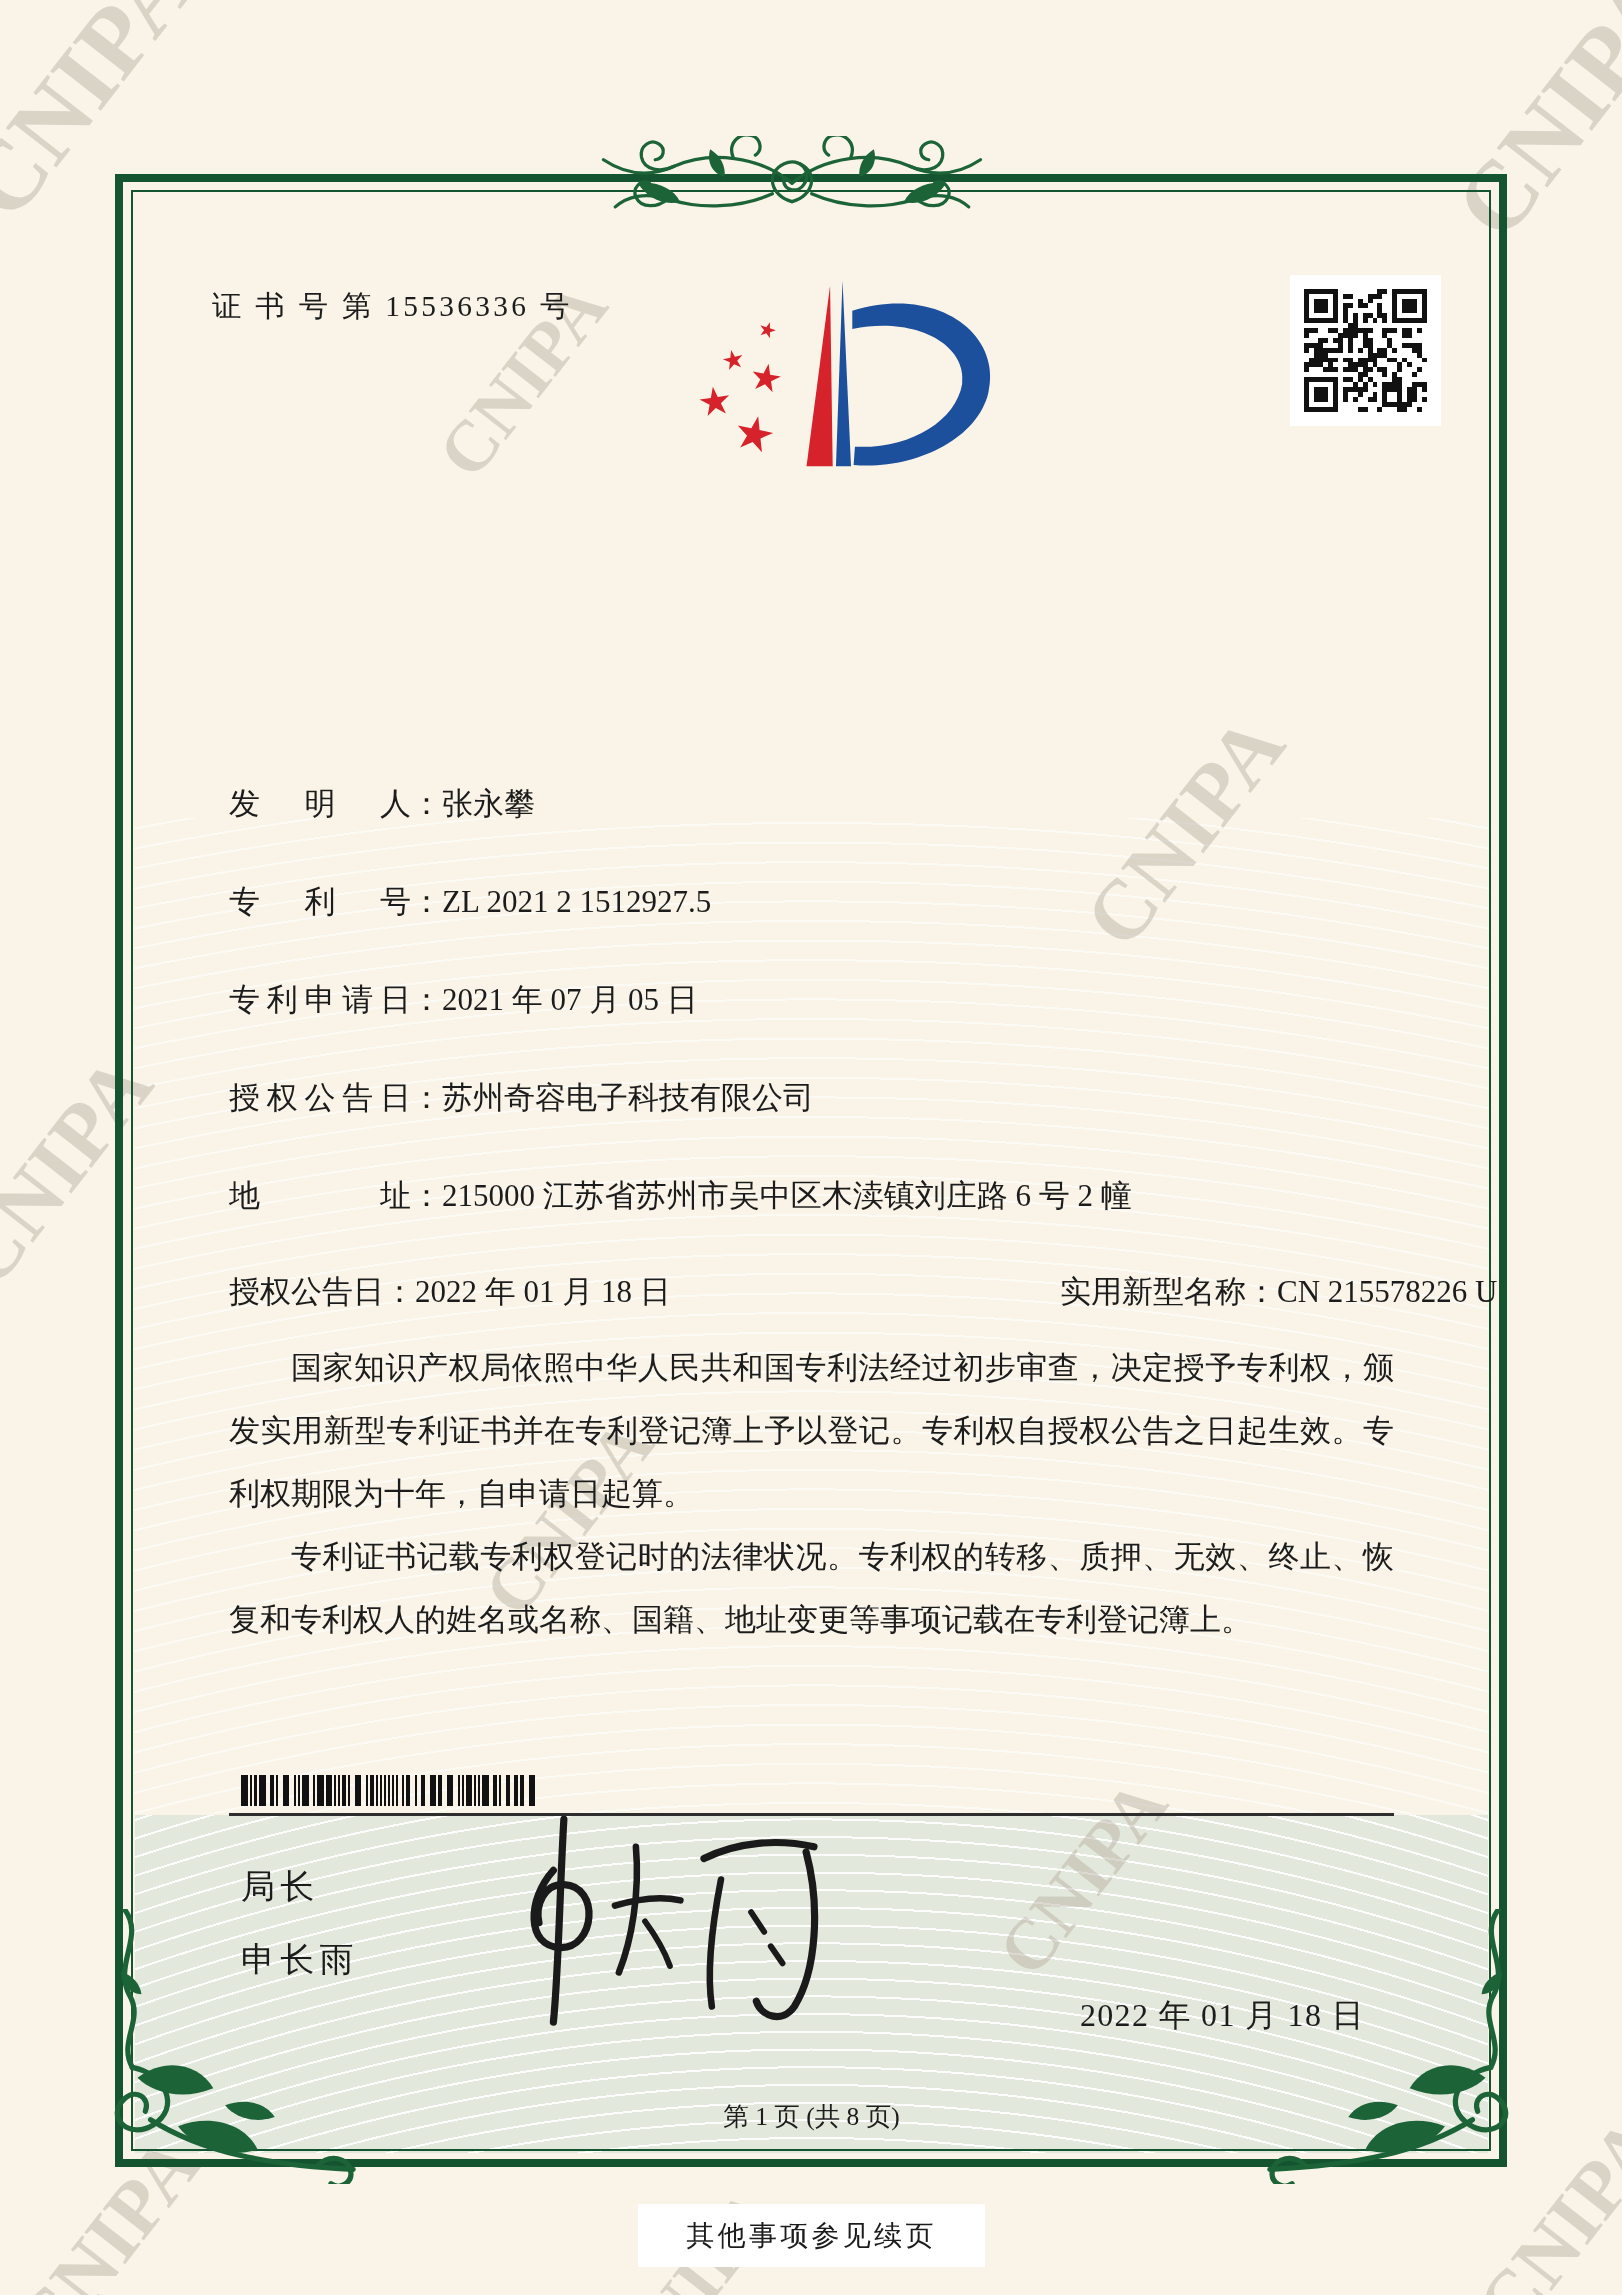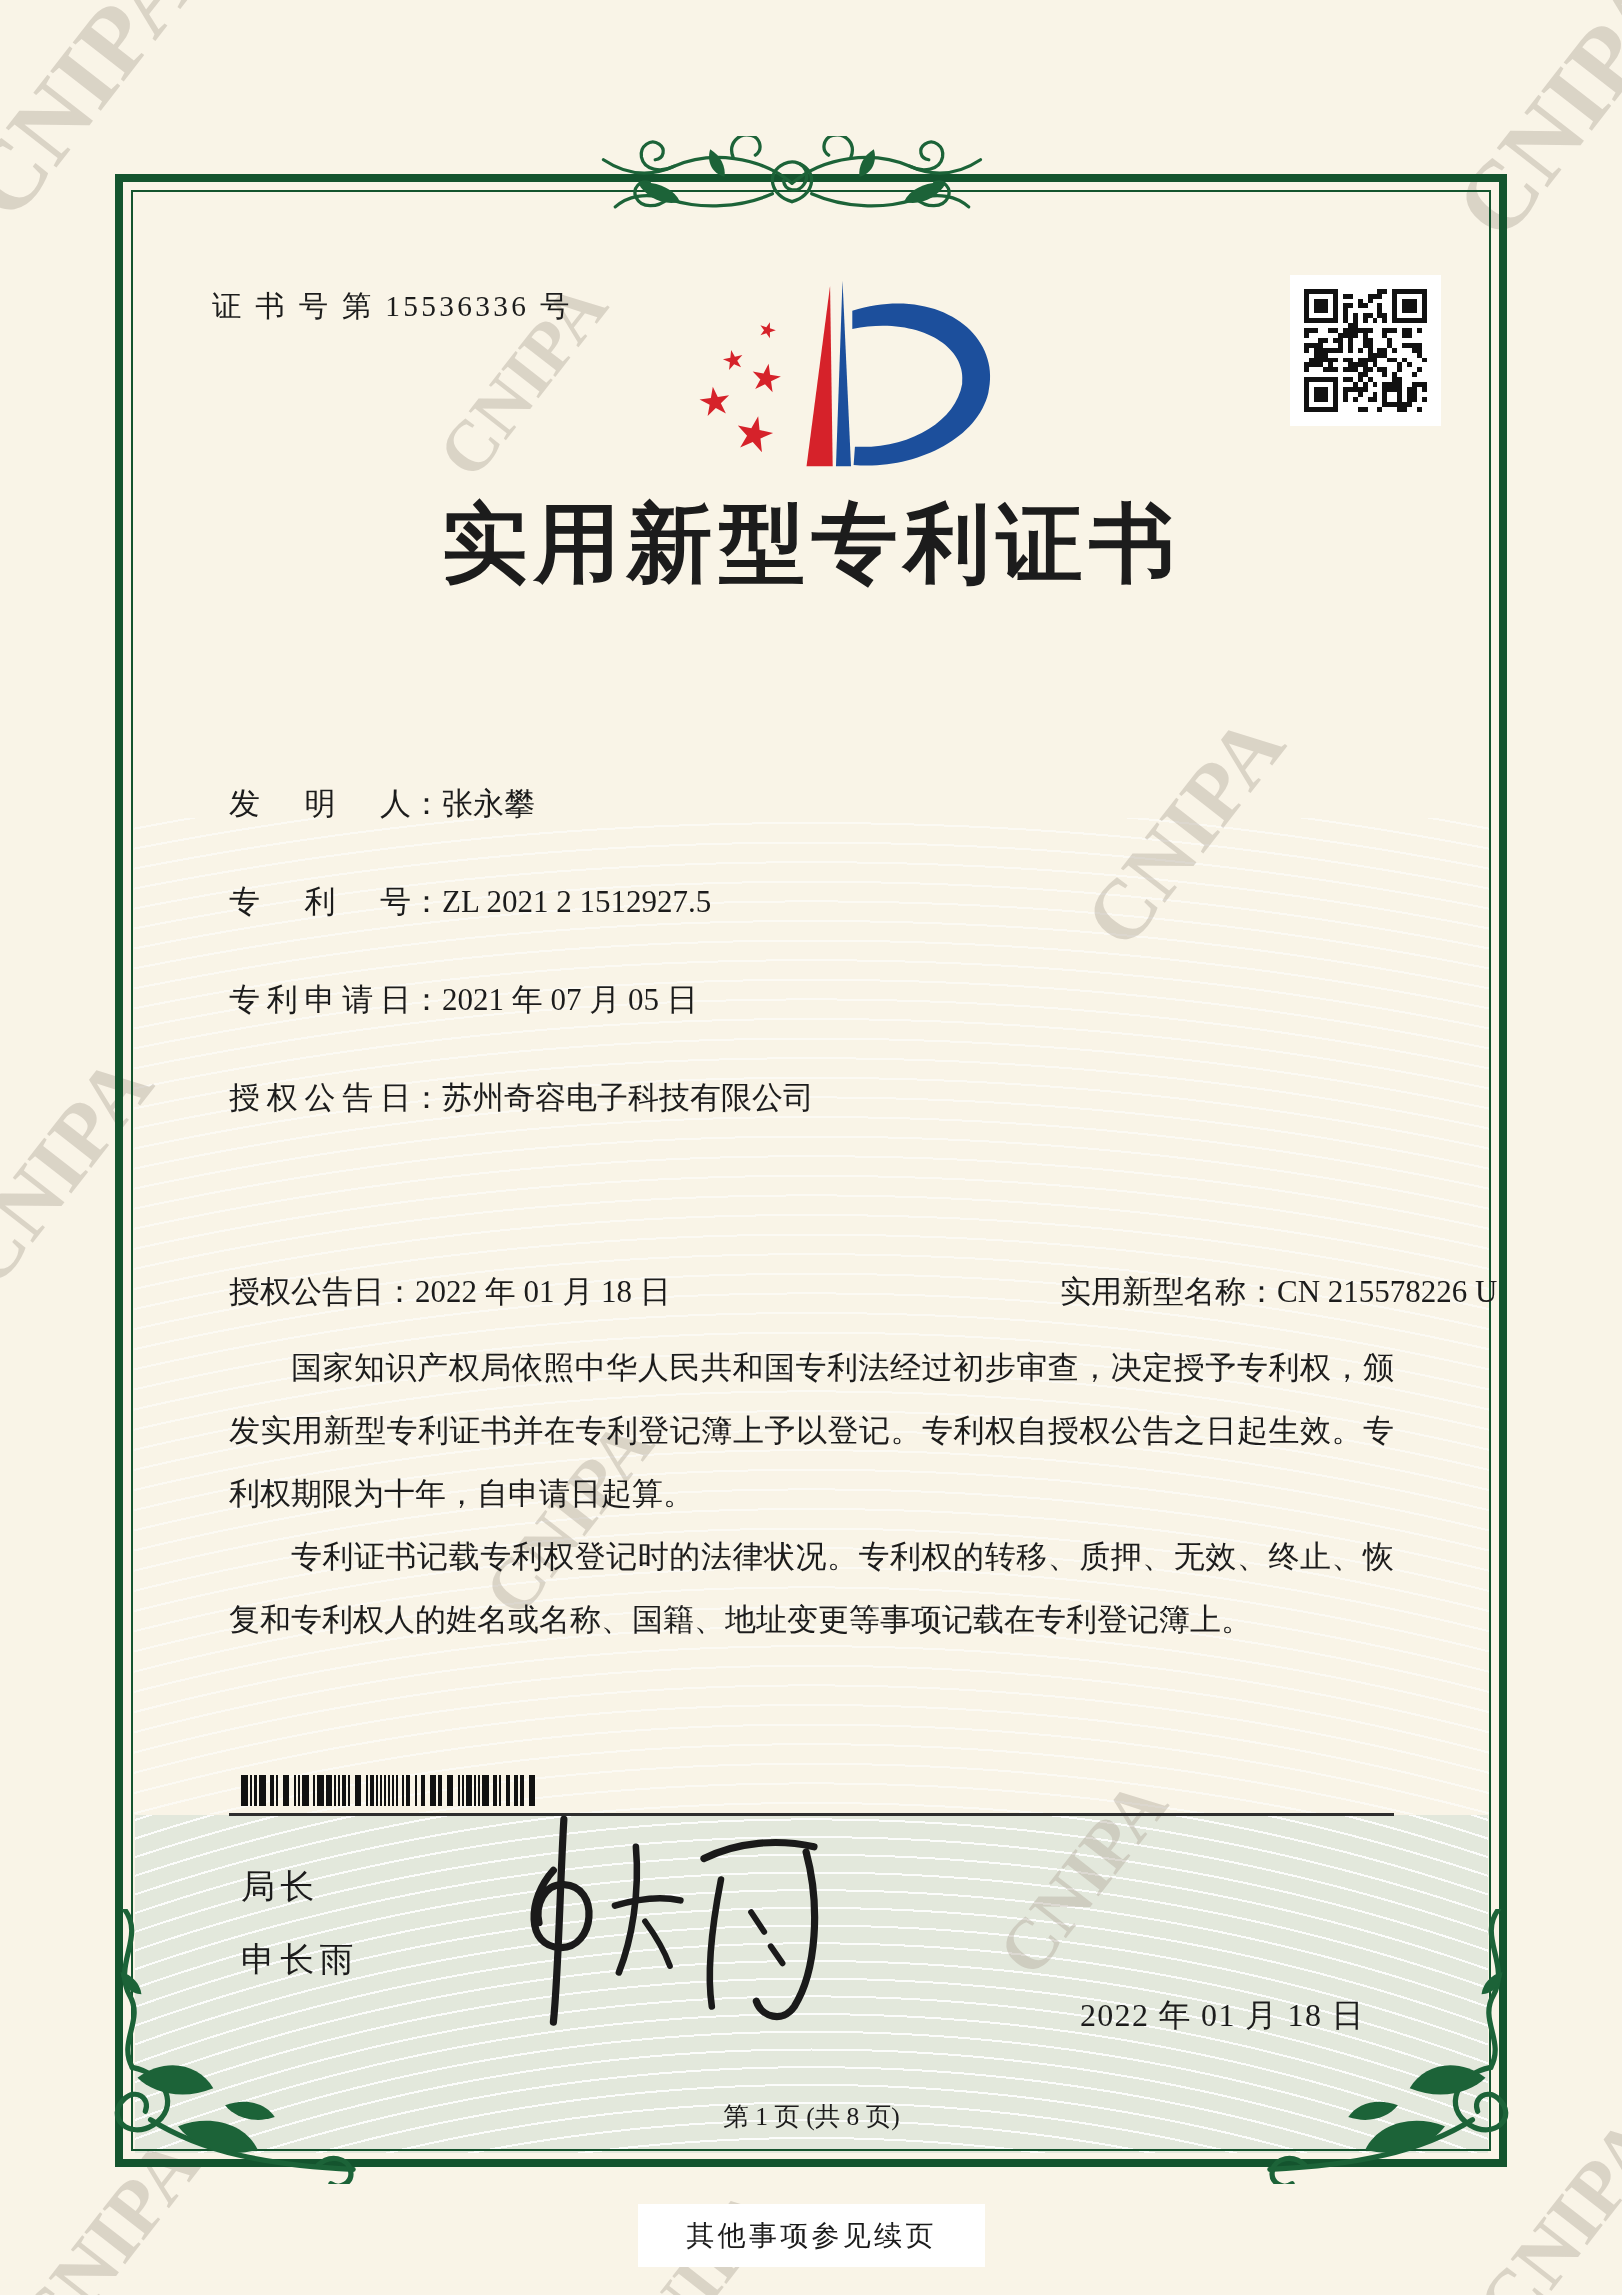--- a/index.html
+++ b/index.html
@@ -457,33 +457,35 @@
         <div style="grid-area: 25 / 7;"></div>
         <div style="grid-area: 25 / 12;"></div>
         <div style="grid-area: 25 / 13;"></div>
         <div style="grid-area: 25 / 16;"></div>
         <div style="grid-area: 25 / 20;"></div>
         <div style="grid-area: 25 / 21;"></div>
         <div style="grid-area: 25 / 24;"></div>
       </div>
   </div>
 
-  <div class="title">实用新型专利证书</div>
 
   <div class="field" style="top:783px;">
     <span class="flabel">发明人</span><span class="fcolon">：</span><span class="fvalue">张永攀</span>
   </div>
   <div class="field" style="top:881px;">
     <span class="flabel">专利号</span><span class="fcolon">：</span><span class="fvalue">ZL 2021 2 1512927.5</span>
   </div>
   <div class="field" style="top:979px;">
     <span class="flabel">专利申请日</span><span class="fcolon">：</span><span class="fvalue">2021 年 07 月 05 日</span>
   </div>
   <div class="field" style="top:1077px;">
     <span class="flabel">授权公告日</span><span class="fcolon">：</span><span class="fvalue">苏州奇容电子科技有限公司</span>
+  </div>
+  <div class="field" style="top:1175px;">
+    <span class="flabel">地址</span><span class="fcolon">：</span><span class="fvalue">215000 江苏省苏州市吴中区木渎镇刘庄路 6 号 2 幢</span>
   </div>
 
   <div class="field" style="top:1271px;">
     <span>授权公告日</span><span>：</span><span>2022 年 01 月 18 日</span>
     <span class="grant-no">
       <span>实用新型名称</span><span>：</span><span>CN 215578226 U</span>
     </span>
   </div>
 
   <div class="paras">

